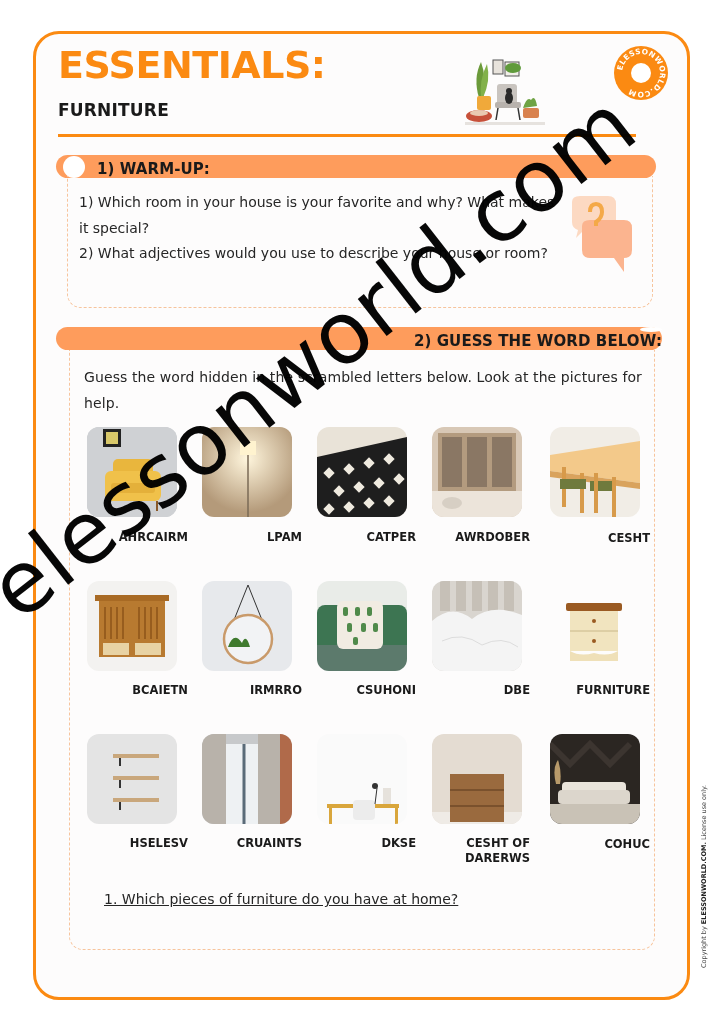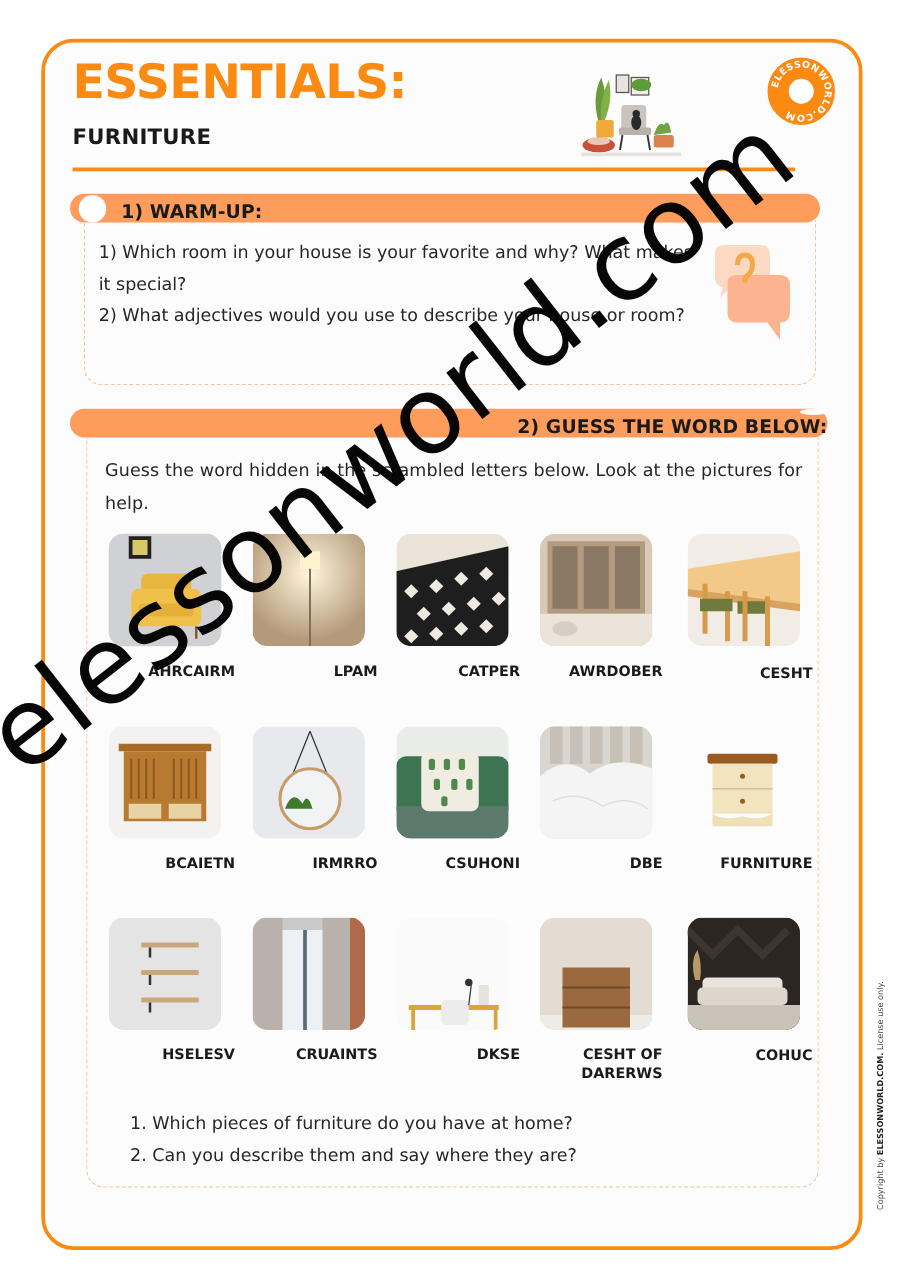--- a/index.html
+++ b/index.html
@@ -70,21 +70,21 @@
   }
   .word {
     position: absolute; width: 110px; font-weight: bold; font-size: 11.5px;
     color: #1a1a1a; text-align: right; line-height: 15px;
   }
 
   .questions {
     position: absolute; left: 104px; top: 886px; width: 500px;
     font-size: 14px; line-height: 26px; color: #262626;
   }
-  .questions li { list-style: none; }
+  .questions li { list-style: none; text-decoration: underline; }
 
   .copyright {
     position: absolute; left: 700px; top: 968px; transform-origin: 0 0; transform: rotate(-90deg);
     font-size: 6.5px; color: #444; white-space: nowrap;
   }
   .copyright b { font-weight: bold; color: #222; }
 
   .watermark {
     position: absolute; left: -30px; top: 560px; transform-origin: 0 0; transform: rotate(-38deg);
     font-size: 86px; font-family: "DejaVu Sans", sans-serif; color: #000; white-space: nowrap;
@@ -383,18 +383,17 @@
         <rect x="12" y="48" width="64" height="18" rx="4" fill="#e9e4db"></rect>
         <rect x="8" y="56" width="72" height="14" rx="4" fill="#dcd6cc"></rect>
         <path d="M6 50 Q2 34 8 26 Q12 38 10 50Z" fill="#b89a6a"></path>
       </svg>
   </div>
   <div class="word" style="left:462px;top:410px">COHUC</div>
 </div>
 
 <ol class="questions">
   <li>1. Which pieces of furniture do you have at home?</li>
-  <li>2. Can you describe them and say where they are?</li>
 </ol>
 
 <div class="copyright"><span>Copyright by </span><b>ELESSONWORLD.COM.</b><span> License use only.</span></div>
 
 <div class="watermark">elessonworld.com</div>
 
 </body></html>

